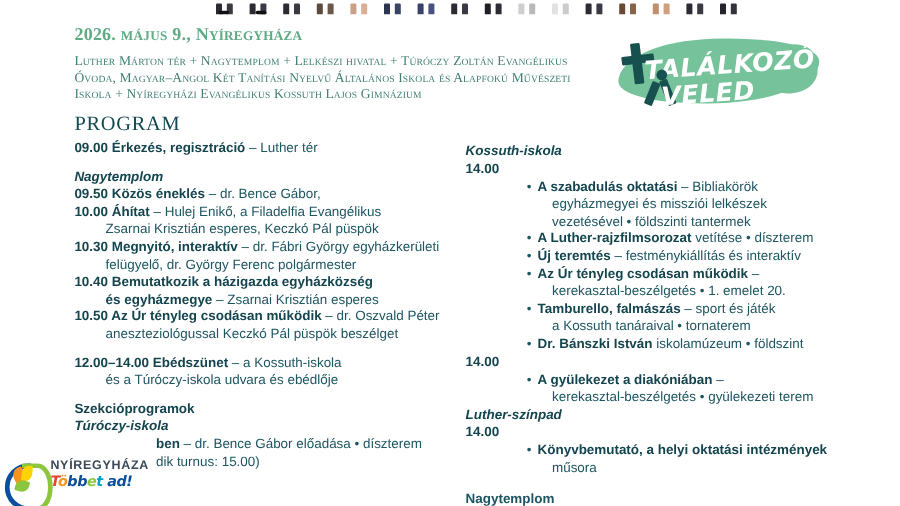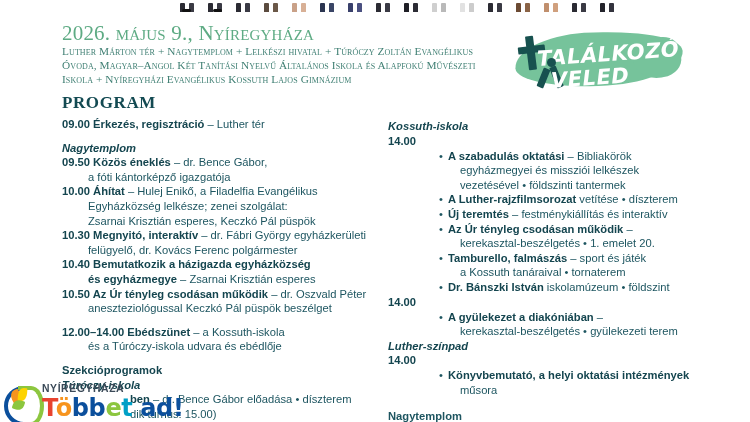--- a/index.html
+++ b/index.html
@@ -14,33 +14,33 @@
   .photostrip{position:absolute;left:0;top:0;width:750px;height:12px;overflow:hidden;}
   .photostrip .ph{position:absolute;top:0;width:20px;height:12px;}
   .photostrip .leg{position:absolute;bottom:0;width:5px;height:9px;background:#2b2b33;border-radius:1px 1px 0 0;}
   .photostrip .leg.b{left:9px;background:#3a3a44;}
   .photostrip .shoe{position:absolute;bottom:0;width:9px;height:3px;background:#111;border-radius:2px;}
 
   
   .maintitle{
     position:absolute;left:62px;top:21px;
     font-family:"Liberation Serif","DejaVu Serif",serif;
-    font-size:21px;font-weight:normal;color:#5eab84;letter-spacing:.2px;
+    font-size:15px;font-weight:bold;color:#5eab84;letter-spacing:.2px;
     font-variant:small-caps;white-space:nowrap;
   }
   .venues{
     position:absolute;left:62px;top:44px;width:440px;
     font-family:"Liberation Serif","DejaVu Serif",serif;
     font-size:11.3px;line-height:14.2px;color:#3f7f73;
     font-variant:small-caps;letter-spacing:.1px;
   }
   .program-h{
     position:absolute;left:62px;top:93px;
     font-family:"Liberation Serif","DejaVu Serif",serif;
-    font-size:17px;font-weight:bold;color:#134a52;letter-spacing:.6px;
+    font-size:17px;font-weight:normal;color:#134a52;letter-spacing:.6px;
   }
 
   
   .colL{position:absolute;left:62px;top:117px;width:320px;}
   .colR{position:absolute;left:388px;top:119px;width:352px;}
 
   .line{font-size:11.2px;line-height:14.6px;color:#1d5560;}
   .b{font-weight:bold;color:#14454f;}
   .ital{font-style:italic;font-weight:bold;font-size:11.2px;color:#14454f;line-height:14.6px;}
   .gap{height:9px;}
@@ -83,21 +83,21 @@
   .nyl .ring{position:absolute;left:0;top:2px;width:32px;height:32px;border-radius:50%;
     border:4px solid #0b4f9c;clip-path:polygon(0 0,55% 0,55% 100%,0 100%);}
   .nyl .arc{position:absolute;left:14px;top:2px;width:22px;height:32px;border-radius:0 50% 50% 0;
     border:4px solid #8cc63f;border-left:none;}
   .nyl .pet{position:absolute;border-radius:60% 10% 60% 10%;}
   .nyl .pa{left:7px;top:6px;width:10px;height:13px;background:#f7941e;transform:rotate(-28deg);}
   .nyl .pb{left:14px;top:4px;width:9px;height:13px;background:#fdd300;transform:rotate(4deg);}
   .nyl .pc{left:9px;top:16px;width:11px;height:10px;background:#8cc63f;transform:rotate(18deg);}
   .nyl .name{position:absolute;left:38px;top:1px;font-size:10.4px;font-weight:bold;color:#3b4a58;
     letter-spacing:.6px;}
-  .nyl .slog{position:absolute;left:38px;top:12px;font-size:24px;font-weight:bold;
+  .nyl .slog{position:absolute;left:38px;top:12px;font-size:12px;font-weight:bold;font-style:italic;
     letter-spacing:-.4px;font-family:"DejaVu Sans",sans-serif;white-space:nowrap;}
   .nyl .slog .s1{color:#e8432f;}
   .nyl .slog .s2{color:#f7941e;}
   .nyl .slog .s3{color:#0b4f9c;}
   .nyl .slog .s4{color:#8cc63f;}
   .nyl .slog .s5{color:#00a0c6;}
   .nyl .slog .s6{color:#0b4f9c;}
 
   .clipbot{position:absolute;left:388px;top:410px;width:200px;height:12px;overflow:hidden;
     font-size:11.2px;color:#1d5560;font-weight:bold;}
@@ -180,26 +180,24 @@
 
   <div class="venues">Luther Márton tér  + Nagytemplom + Lelkészi hivatal + Túróczy Zoltán Evangélikus Óvoda, Magyar–Angol Két Tanítási Nyelvű Általános Iskola és Alapfokú Művészeti Iskola + Nyíregyházi Evangélikus Kossuth Lajos Gimnázium</div>
 
   <div class="program-h">PROGRAM</div>
 
   <div class="colL" id="colL">
       <div class="line"><span class="b">09.00 </span><span class="b">Érkezés, regisztráció</span><span> – Luther tér</span></div>
       <div class="gap"></div>
       <div class="ital">Nagytemplom</div>
       <div class="line"><span class="b">09.50 </span><span class="b">Közös éneklés</span><span> – dr. Bence Gábor,</span></div>
-      <div class="line indent">a fóti kántorképző igazgatója</div>
       <div class="line"><span class="b">10.00 </span><span class="b">Áhítat</span><span> – Hulej Enikő, a Filadelfia Evangélikus</span></div>
-      <div class="line indent">Egyházközség lelkésze; zenei szolgálat:</div>
       <div class="line indent">Zsarnai Krisztián esperes, Keczkó Pál püspök</div>
       <div class="line"><span class="b">10.30 </span><span class="b">Megnyitó, interaktív</span><span> – dr. Fábri György egyházkerületi</span></div>
-      <div class="line indent">felügyelő, dr. Kovács Ferenc polgármester</div>
+      <div class="line indent">felügyelő, dr. György Ferenc polgármester</div>
       <div class="line"><span class="b">10.40 </span><span class="b">Bemutatkozik a házigazda egyházközség</span><span></span></div>
       <div class="line indent"><span class="b">és egyházmegye</span><span> – Zsarnai Krisztián esperes</span></div>
       <div class="line"><span class="b">10.50 </span><span class="b">Az Úr tényleg csodásan működik</span><span> – dr. Oszvald Péter</span></div>
       <div class="line indent">aneszteziológussal Keczkó Pál püspök beszélget</div>
       <div class="gap"></div>
       <div class="line"><span class="b"></span><span class="b">12.00–14.00 Ebédszünet</span><span> – a Kossuth-iskola</span></div>
       <div class="line indent">és a Túróczy-iskola udvara és ebédlője</div>
       <div class="gap"></div>
       <div class="line b">Szekcióprogramok</div>
       <div class="ital">Túróczy-iskola</div>

